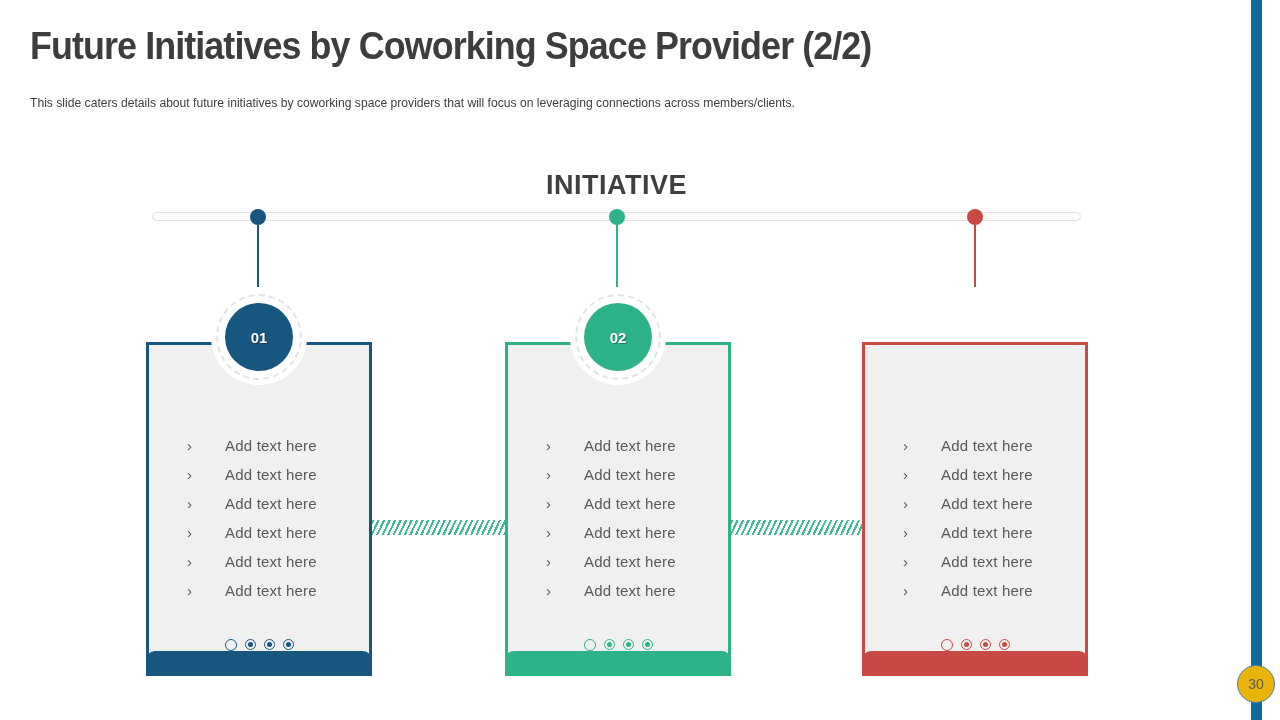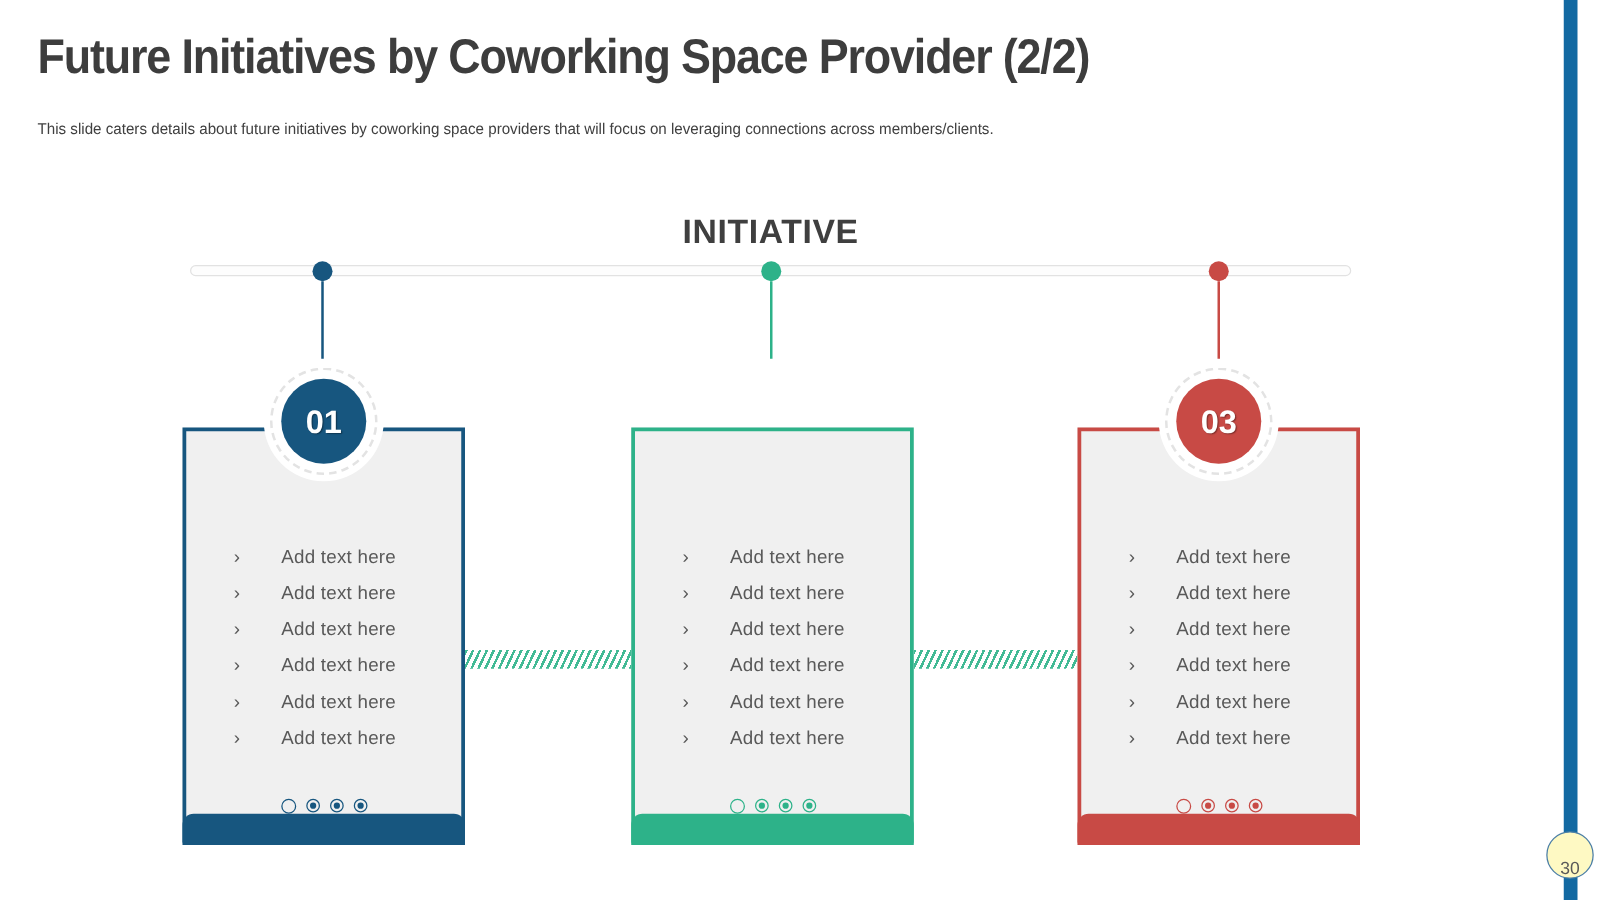--- a/index.html
+++ b/index.html
@@ -65,21 +65,21 @@
     display:flex; align-items:center; justify-content:center; z-index:5;
   }
   .badge-ring {
     width:86px; height:86px; border-radius:50%;
     border:2px dashed #e3e3e3;
     display:flex; align-items:center; justify-content:center;
   }
   .num-circle {
     width:68px; height:68px; border-radius:50%;
     display:flex; align-items:center; justify-content:center;
-    color:#ffffff; font-size:26px; font-weight:700;
+    color:#ffffff; font-size:15px; font-weight:700;
     text-shadow:1px 1px 1px rgba(0,0,0,0.35);
   }
   .card-blue .num-circle { background:#17567F; }
   .card-teal .num-circle { background:#2DB289; }
   .card-red  .num-circle { background:#C84A45; }
 
   .bullet-list {
     position:absolute; left:38px; top:86px; right:6px;
     list-style:none;
   }
@@ -131,22 +131,22 @@
   .connector-1 { left:372px; width:133px; }
   .connector-2 { left:731px; width:131px; }
 
   
   .accent-bar {
     position:absolute; left:1251px; top:0; width:11px; height:720px;
     background:#1269A2;
   }
   .page-badge {
     position:absolute; left:1237px; top:665px; width:38px; height:38px;
-    border-radius:50%; background:#fef9c3; border:1px solid #4c7fa6;
-    display:flex; align-items:flex-end; justify-content:center;
+    border-radius:50%; background:#eab308; border:1px solid #4c7fa6;
+    display:flex; align-items:center; justify-content:center;
     font-size:14px; color:#595959; z-index:6;
   }
 </style>
 </head>
 <body>
 
 <h1 class="slide-title">Future Initiatives by Coworking Space Provider (2/2)</h1>
 <p class="slide-subtitle">This slide caters details about future initiatives by coworking space providers that will focus on leveraging connections across members/clients.</p>
 
 <div class="section-heading">INITIATIVE</div>
@@ -197,20 +197,25 @@
   <div class="dot-row">
     <span class="icon-ring"></span>
     <span class="icon-bullseye"></span>
     <span class="icon-bullseye"></span>
     <span class="icon-bullseye"></span>
   </div>
   <div class="card-footer"></div>
 </div>
 
 <div class="card card-teal">
+  <div class="badge">
+    <div class="badge-ring">
+      <div class="num-circle">02</div>
+    </div>
+  </div>
   <ul class="bullet-list">
       <li>
         <span class="bullet-char">›</span>
         <span class="bullet-text">Add text here</span>
       </li>
       <li>
         <span class="bullet-char">›</span>
         <span class="bullet-text">Add text here</span>
       </li>
       <li>
@@ -233,25 +238,20 @@
   <div class="dot-row">
     <span class="icon-ring"></span>
     <span class="icon-bullseye"></span>
     <span class="icon-bullseye"></span>
     <span class="icon-bullseye"></span>
   </div>
   <div class="card-footer"></div>
 </div>
 
 <div class="card card-red">
-  <div class="badge">
-    <div class="badge-ring">
-      <div class="num-circle">03</div>
-    </div>
-  </div>
   <ul class="bullet-list">
       <li>
         <span class="bullet-char">›</span>
         <span class="bullet-text">Add text here</span>
       </li>
       <li>
         <span class="bullet-char">›</span>
         <span class="bullet-text">Add text here</span>
       </li>
       <li>

